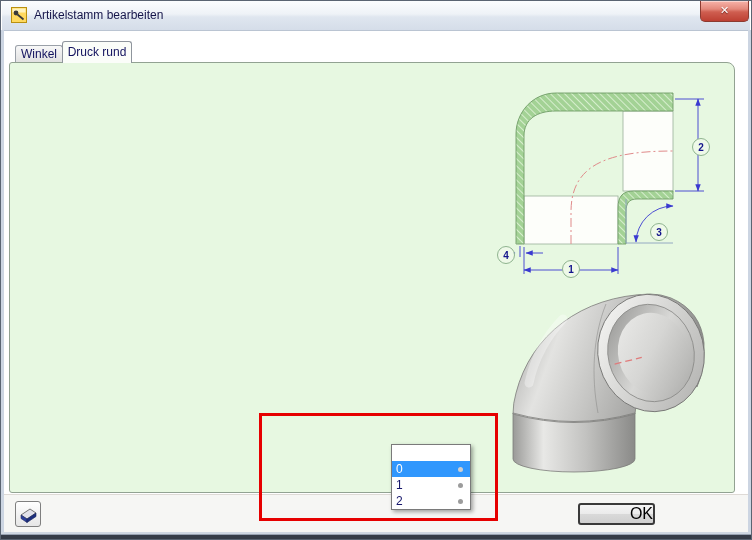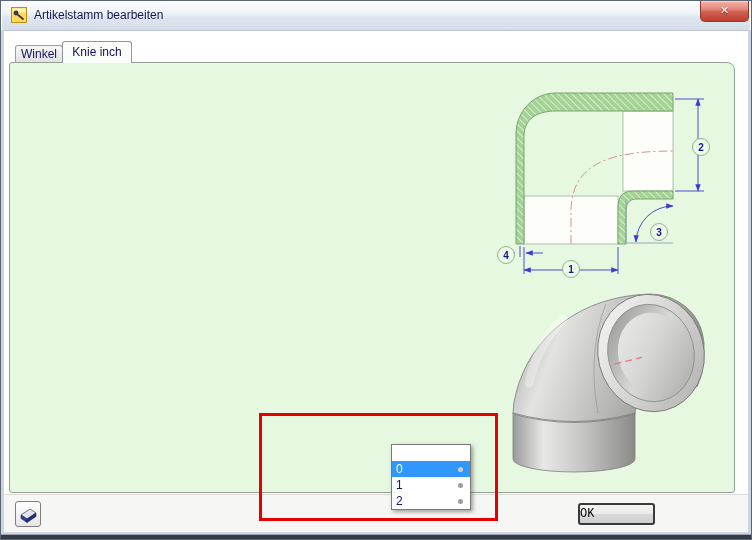--- a/index.html
+++ b/index.html
@@ -48,23 +48,23 @@
   .dd-row.hl{background:#3097fd;color:#ffffff;}
   .dd-dot{position:absolute;right:7px;top:6px;width:5px;height:5px;border-radius:50%;background:#9c9c9c;}
   .dd-row.hl .dd-dot{background:#cfcfcf;}
   
   .red-rect{position:absolute;left:258px;top:412px;width:239px;height:108px;border:3px solid #e60000;
     box-sizing:border-box;z-index:40;pointer-events:none;}
   
   .footer{position:absolute;left:3px;right:3px;top:493px;height:41px;background:#f6f6f4;border-top:1px solid #dedad6;}
   .tool-btn{position:absolute;left:14px;top:500px;width:26px;height:26px;background:linear-gradient(#ffffff,#e6e6e6);
     border:1px solid #7f7f7f;border-radius:3px;box-sizing:border-box;cursor:pointer;z-index:5;}
-  .btn{position:absolute;top:502px;height:22px;box-sizing:border-box;text-align:left;line-height:20px;color:#000;
+  .btn{position:absolute;top:502px;height:22px;box-sizing:border-box;text-align:right;line-height:20px;color:#000;
     background:linear-gradient(#f5f5f5 0%,#ebebeb 48%,#d9d9d9 52%,#cfcfcf 100%);
-    border:1px solid #8e8e8e;border-radius:3px;cursor:pointer;z-index:5;font-size:12px;font-family:Liberation Mono, monospace;}
+    border:1px solid #8e8e8e;border-radius:3px;cursor:pointer;z-index:5;font-size:16px;}
   .btn-ok{left:577px;width:77px;border:2px solid #3a3a3a;line-height:18px;}
   .btn-cancel{left:660px;width:76px;}
   svg{display:block;}
   .fig{position:absolute;z-index:2;}
 </style>
 </head>
 <body>
 
 <div id="win">
 
@@ -80,21 +80,21 @@
   <div class="close-btn">
     <span>✕</span>
   </div>
   <div class="frame-left"></div>
   <div class="frame-right"></div>
 
   <div class="tab tab-inactive">
     <span>Winkel</span>
   </div>
   <div class="tab tab-active">
-    <span>Knie inch</span>
+    <span>Druck rund</span>
   </div>
 
   <div class="page"></div>
 
   <div class="group" style="left:38px;top:92px;width:440px;height:98px;">
     <span class="legend">Anschluss 1</span>
     <label class="flabel" style="left:12px;top:12px;">Nennweite:</label>
     <input class="tbox" style="left: 186px; top: 9px; width: 72px;" value="32">
     <label class="flabel" style="left:266px;top:12px;">mm</label>
     <input class="tbox" style="left: 325px; top: 9px; width: 72px;" value="">

